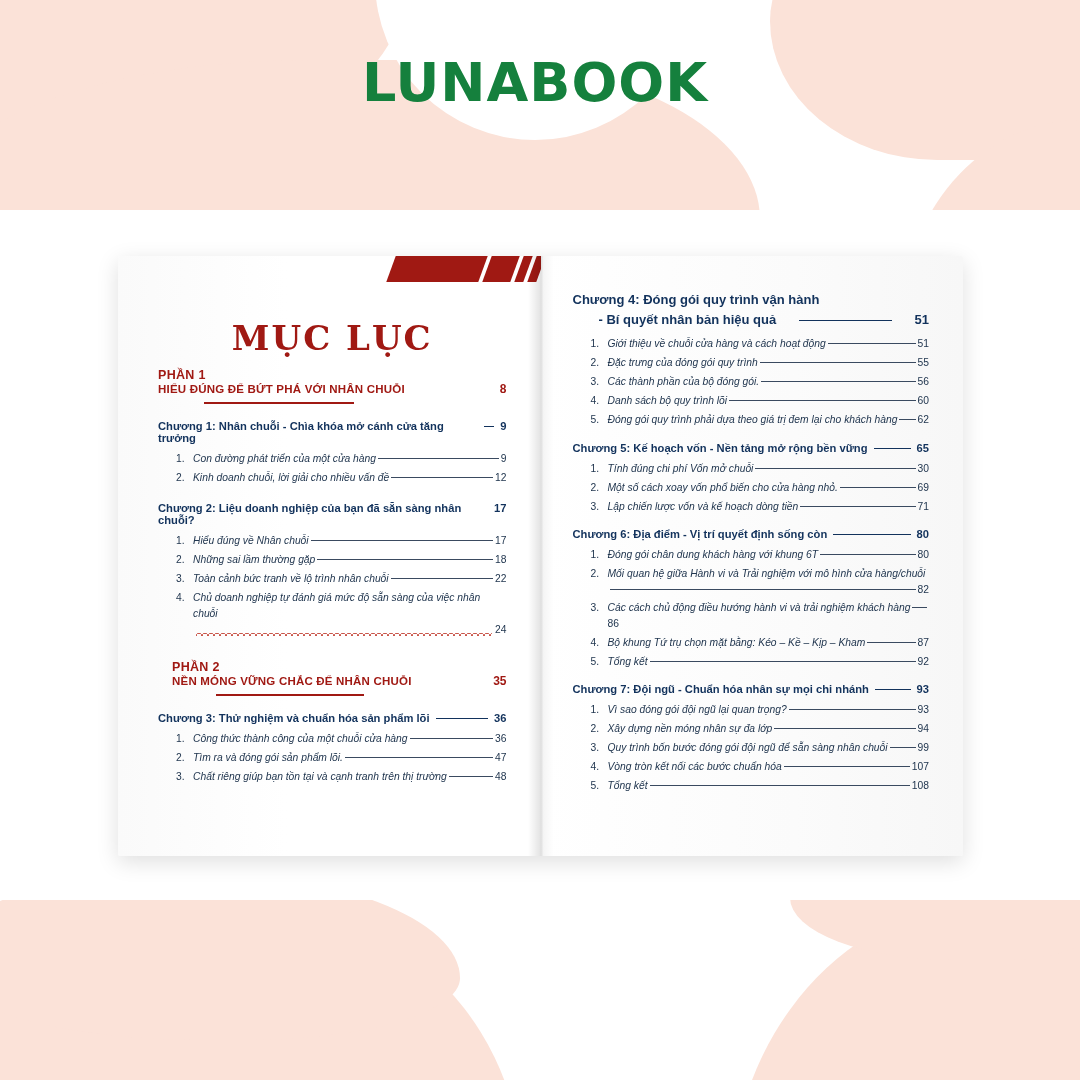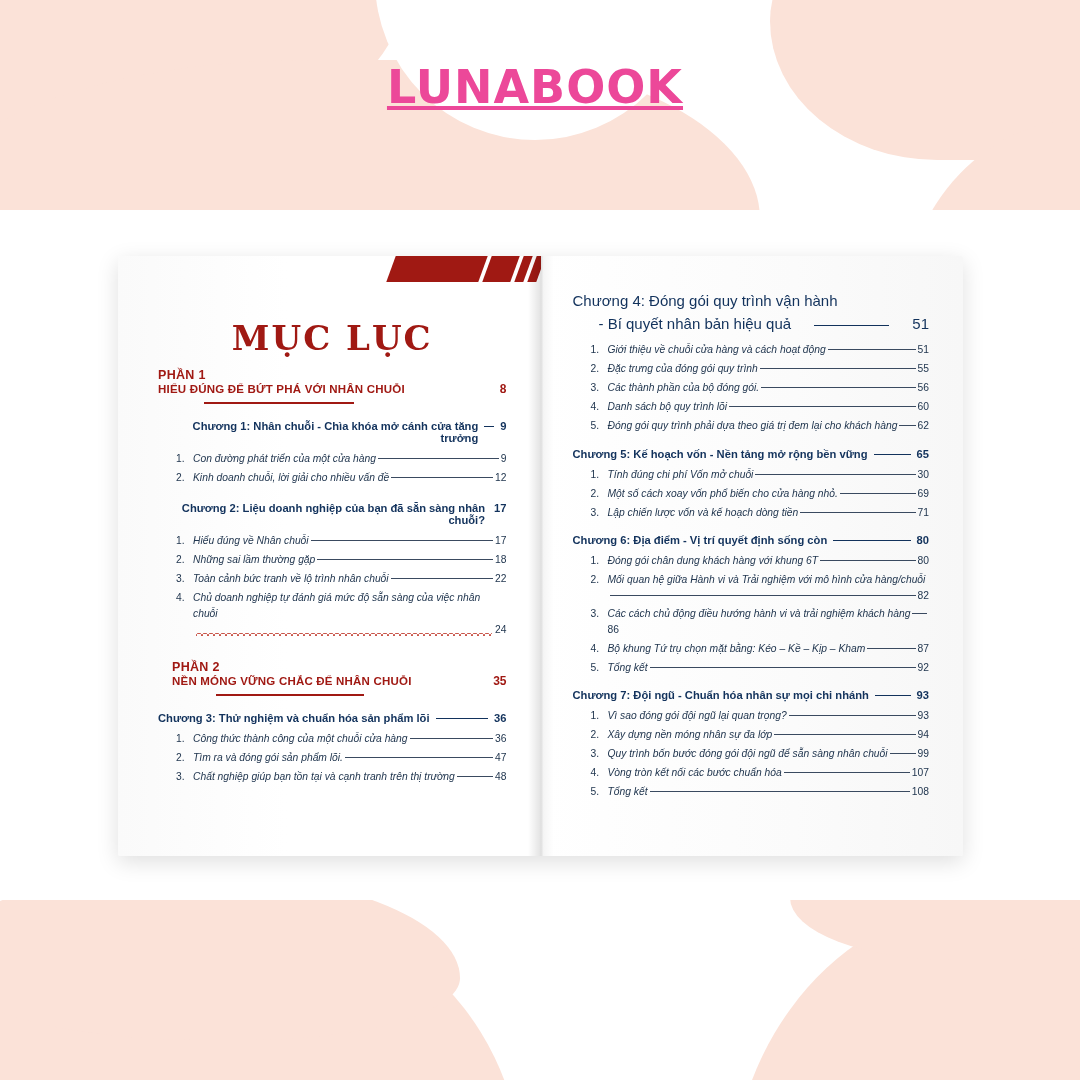--- a/index.html
+++ b/index.html
@@ -79,24 +79,23 @@
     border-radius: 0 0 160px 160px;
     display: flex;
     align-items: flex-end;
     justify-content: center;
     padding-bottom: 26px;
     box-sizing: border-box;
   }
   .logo-text {
     font-family: "DejaVu Sans", sans-serif;
     font-weight: bold;
-    font-size: 46px;
+    font-size: 54px;
     letter-spacing: 1px;
-    color: #ec4899;
-    text-decoration: underline;
+    color: #15803d;
   }
 
   
   .book {
     position: absolute;
     left: 118px; top: 256px;
     width: 845px; height: 600px;
     background: #fdfdfd;
     box-shadow: 0 6px 22px rgba(0,0,0,0.13);
     display: flex;
@@ -200,21 +199,20 @@
   .chapter {
     margin-top: 16px;
   }
   .chapter-row {
     display: flex;
     align-items: baseline;
     color: #12325c;
     font-weight: bold;
     font-size: 11.2px;
     gap: 3px;
-    text-align: right;
   }
   .chapter-row .dots {
     flex: 1;
     border-bottom: 1.1px solid #12325c;
     transform: translateY(-3px);
     margin: 0 3px;
     min-width: 10px;
   }
   .chapter-row .pg { font-weight: bold; font-size: 11.2px; }
 
@@ -265,22 +263,22 @@
     align-self: flex-end;
     background:
       radial-gradient(circle at 3px 6px, transparent 2.2px, #c0392b 2.2px, #c0392b 2.9px, transparent 3px) 0 0/6px 6px repeat-x;
     transform: translateY(-2px);
     opacity: .85;
   }
 
   
   .r-chapter-head {
     color: #12325c;
-    font-weight: normal;
-    font-size: 15px;
+    font-weight: bold;
+    font-size: 13px;
     line-height: 1.5;
   }
   .r-chapter-head .sub {
     display: flex;
     align-items: baseline;
     gap: 20px;
     padding-left: 26px;
   }
   .r-chapter-head .dots {
     flex: 1;
@@ -418,21 +416,21 @@
         </li>
         <li>
           <span class="item-body">
             <span class="item-text">Tìm ra và đóng gói sản phẩm lõi.</span>
             <span class="item-lead"></span>
             <span class="item-pg">47</span>
           </span>
         </li>
         <li>
           <span class="item-body">
-            <span class="item-text">Chất nghiệp giúp bạn tồn tại và cạnh tranh trên thị trường</span>
+            <span class="item-text">Chất riêng giúp bạn tồn tại và cạnh tranh trên thị trường</span>
             <span class="item-lead"></span>
             <span class="item-pg">48</span>
           </span>
         </li>
       </ol>
     </div>
   </div>
 
   <div class="page page-right">
 

